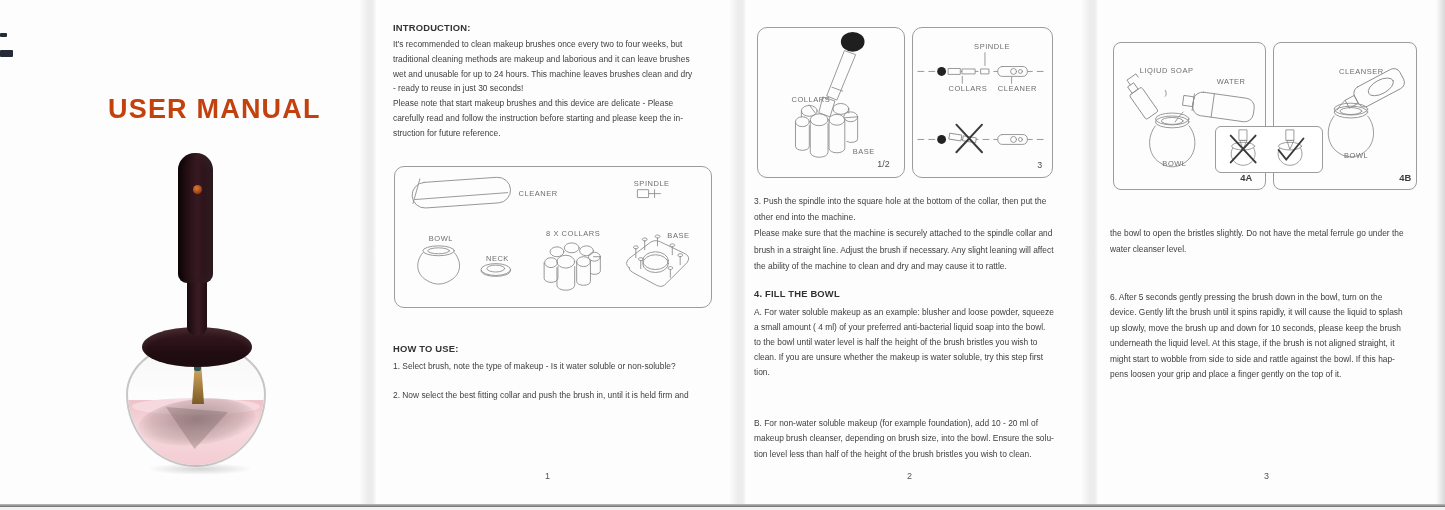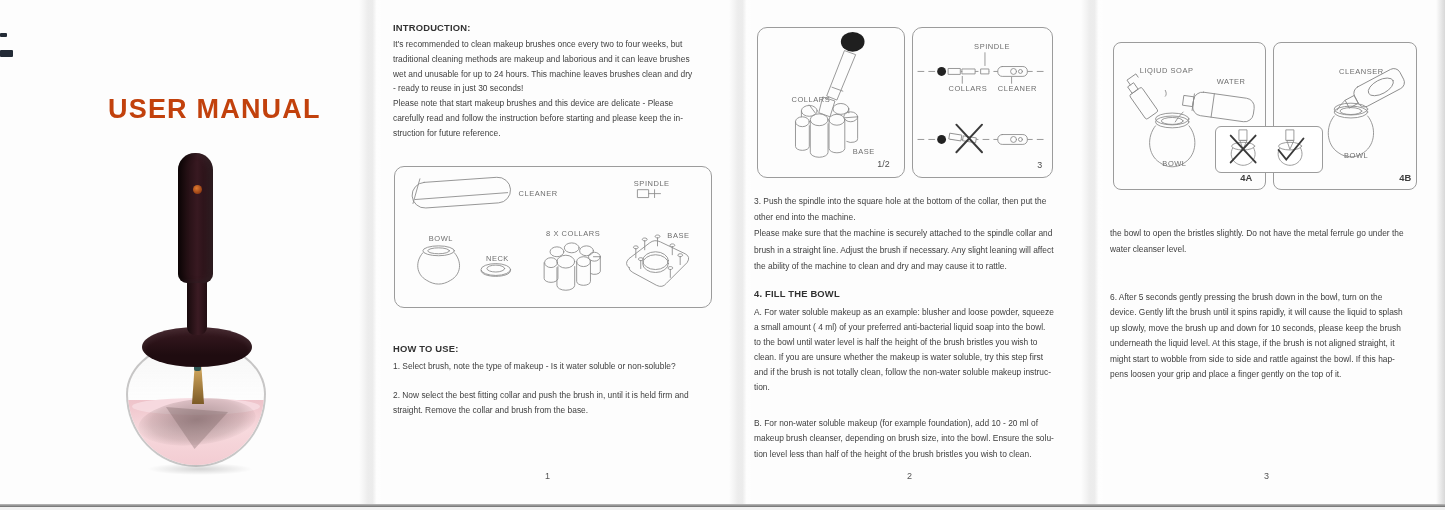--- a/index.html
+++ b/index.html
@@ -175,21 +175,20 @@
           <path d="M278,112 l0,-8 M278,104 a2.5,1.5 0 1 1 0.1,0"></path>
           <path d="M248,103 l0,-8 M248,95 a2.5,1.5 0 1 1 0.1,0"></path>
         </g>
       </svg>
     </div>
 
     <div class="abs h" style="left:393px; top:343px;">HOW TO USE:</div>
     <div class="abs lines lh150" style="left:393px; top:359px;text-align:right;">1. Select brush, note the type of makeup - Is it water soluble or non-soluble?</div>
     <div class="abs lines lh150" style="left:393px; top:388px;">
         <div>2. Now select the best fitting collar and push the brush in, until it is held firm and</div>
-        <div>straight. Remove the collar and brush from the base.</div>
       </div>
     <div class="pagenum" style="left:545px; top:471px;">1</div>
   </section>
 
   <section>
     <div class="box" style="left:757px; top:27px; width:148px; height:151px;">
       <svg viewBox="0 0 148 151">
         <g class="stroke">
           <path d="M88,23 L99,27 L80,73 L70,69 Z"></path>
           <line x1="75" y1="60" x2="86" y2="64"></line>
@@ -259,21 +258,20 @@
         <div>Please make sure that the machine is securely attached to the spindle collar and</div>
         <div>brush in a straight line. Adjust the brush if necessary. Any slight leaning will affect</div>
         <div>the ability of the machine to clean and dry and may cause it to rattle.</div>
       </div>
     <div class="abs h" style="left:754px; top:288px;">4. FILL THE BOWL</div>
     <div class="abs lines lh150" style="left:754px; top:305px;">
         <div>A. For water soluble makeup as an example: blusher and loose powder, squeeze</div>
         <div>a small amount ( 4 ml) of your preferred anti-bacterial liquid soap into the bowl.</div>
         <div>to the bowl until water level is half the height of the brush bristles you wish to</div>
         <div>clean. If you are unsure whether the makeup is water soluble, try this step first</div>
-        <div>and if the brush is not totally clean, follow the non-water soluble makeup instruc-</div>
         <div>tion.</div>
       </div>
     <div class="abs lines lh154" style="left:754px; top:416px;">
         <div>B. For non-water soluble makeup (for example foundation), add 10 - 20 ml of</div>
         <div>makeup brush cleanser, depending on brush size, into the bowl. Ensure the solu-</div>
         <div>tion level less than half of the height of the brush bristles you wish to clean.</div>
       </div>
     <div class="pagenum" style="left:907px; top:471px;">2</div>
   </section>
 

